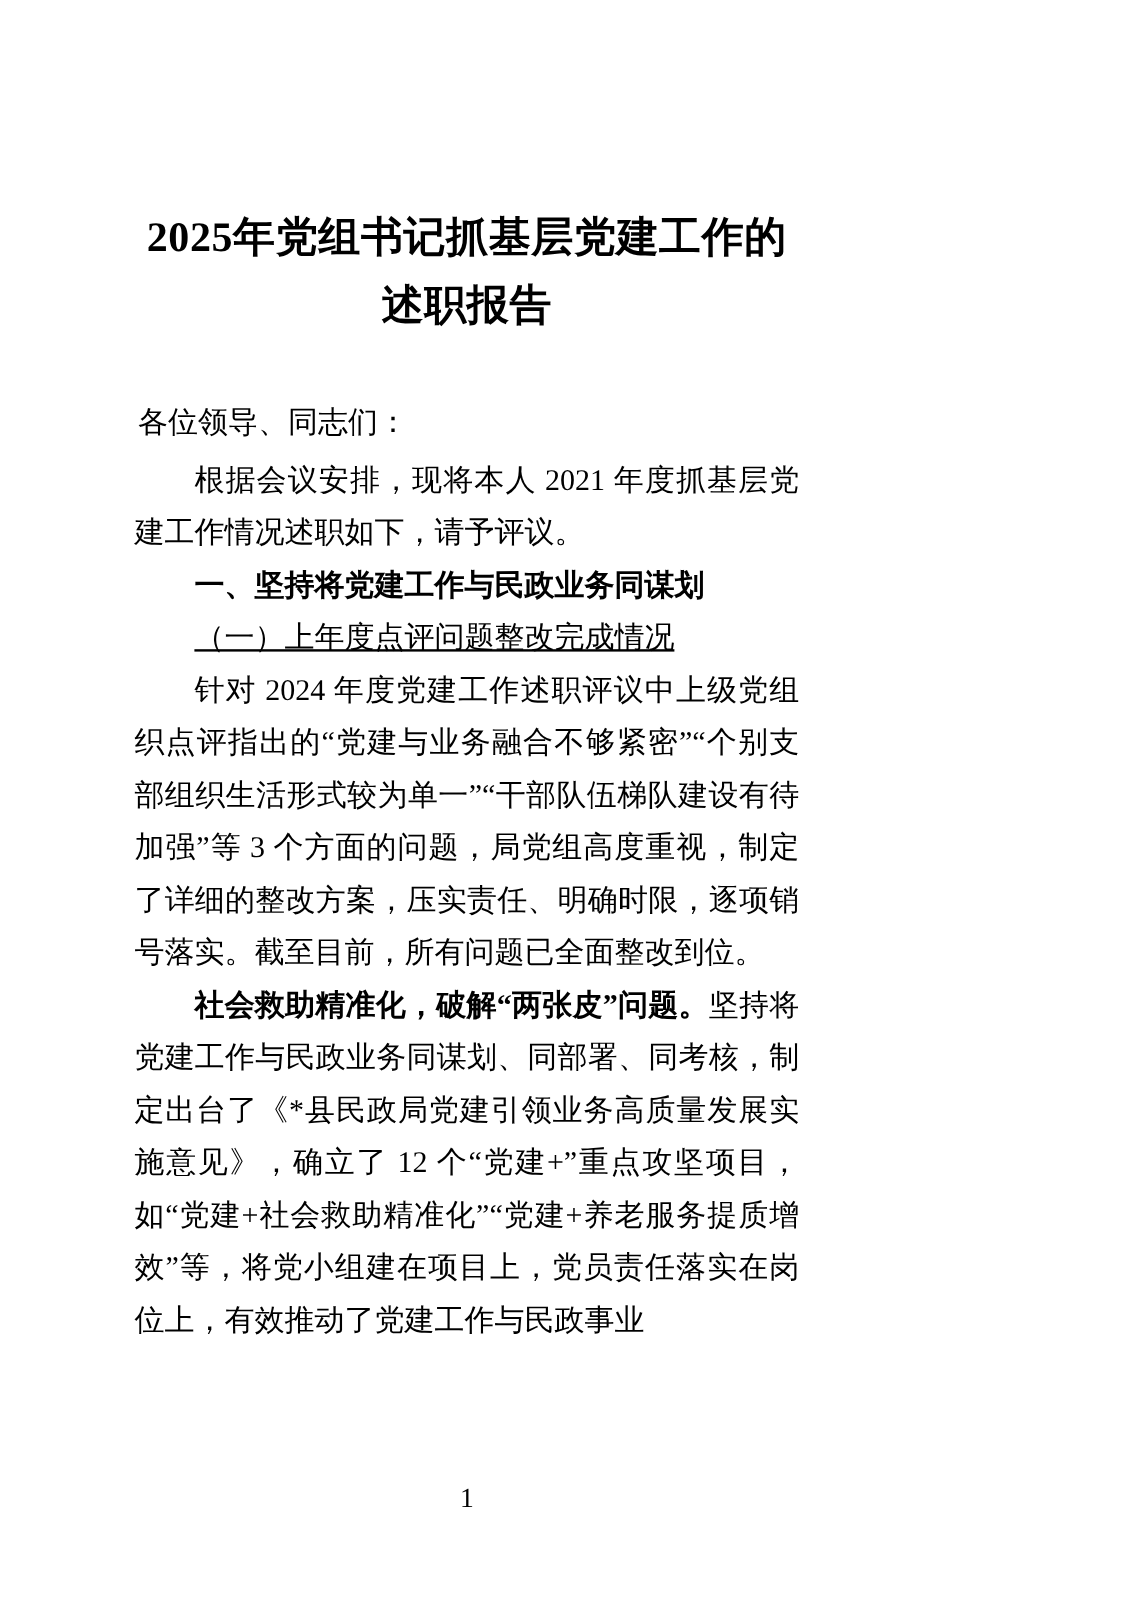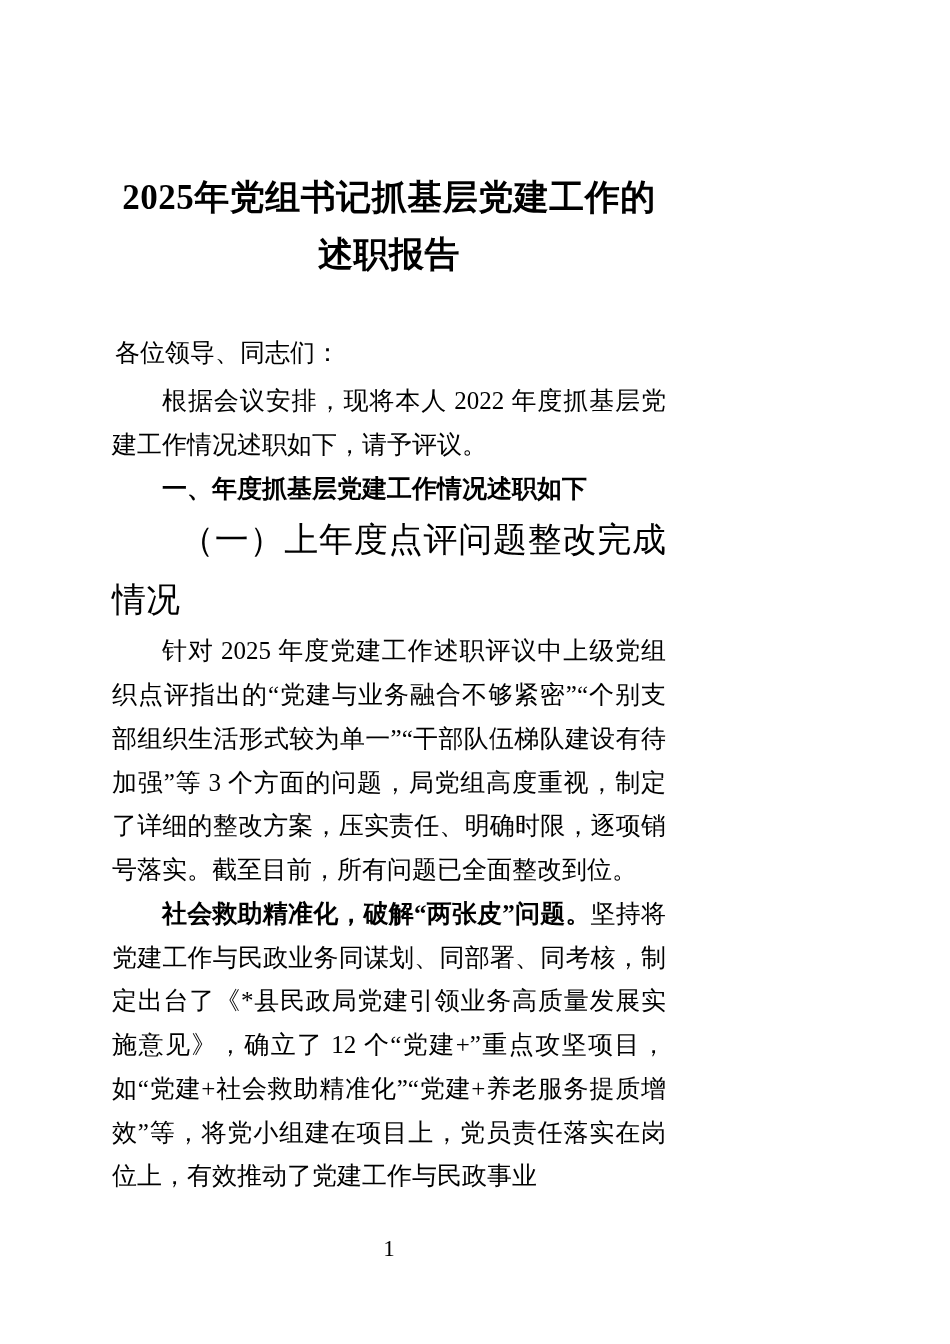--- a/index.html
+++ b/index.html
@@ -44,25 +44,26 @@
   }
   p.heading-1 {
     font-size: 25px;
     line-height: 1.75;
     margin: 0;
     text-indent: 2em;
     font-weight: bold;
     text-align: justify;
   }
   p.heading-2 {
-    font-size: 34px;
+    font-size: 25px;
     line-height: 1.75;
     margin: 0;
     text-indent: 2em;
     text-align: justify;
+    text-decoration: underline;
   }
   .lead-bold {
     font-weight: bold;
   }
   .page-number {
     position: absolute;
     left: 0;
     right: 0;
     bottom: 82px;
     text-align: center;
@@ -72,25 +73,25 @@
 </style>
 </head>
 <body>
 
 <div class="page">
 
   <div class="doc-title">2025年党组书记抓基层党建工作的述职报告</div>
 
   <div class="salutation">各位领导、同志们：</div>
 
-  <p class="body-para">根据会议安排，现将本人 2022 年度抓基层党建工作情况述职如下，请予评议。</p>
+  <p class="body-para">根据会议安排，现将本人 2021 年度抓基层党建工作情况述职如下，请予评议。</p>
 
-  <p class="heading-1">一、年度抓基层党建工作情况述职如下</p>
+  <p class="heading-1">一、坚持将党建工作与民政业务同谋划</p>
 
   <p class="heading-2">（一）上年度点评问题整改完成情况</p>
 
-  <p class="body-para">针对 2025 年度党建工作述职评议中上级党组织点评指出的“党建与业务融合不够紧密”“个别支部组织生活形式较为单一”“干部队伍梯队建设有待加强”等 3 个方面的问题，局党组高度重视，制定了详细的整改方案，压实责任、明确时限，逐项销号落实。截至目前，所有问题已全面整改到位。</p>
+  <p class="body-para">针对 2024 年度党建工作述职评议中上级党组织点评指出的“党建与业务融合不够紧密”“个别支部组织生活形式较为单一”“干部队伍梯队建设有待加强”等 3 个方面的问题，局党组高度重视，制定了详细的整改方案，压实责任、明确时限，逐项销号落实。截至目前，所有问题已全面整改到位。</p>
 
   <p class="body-para"><span class="lead-bold">社会救助精准化，破解“两张皮”问题。</span><span>坚持将党建工作与民政业务同谋划、同部署、同考核，制定出台了《*县民政局党建引领业务高质量发展实施意见》，确立了 12 个“党建+”重点攻坚项目，如“党建+社会救助精准化”“党建+养老服务提质增效”等，将党小组建在项目上，党员责任落实在岗位上，有效推动了党建工作与民政事业</span></p>
 
   <div class="page-number">1</div>
 
 </div>
 
 </body></html>

